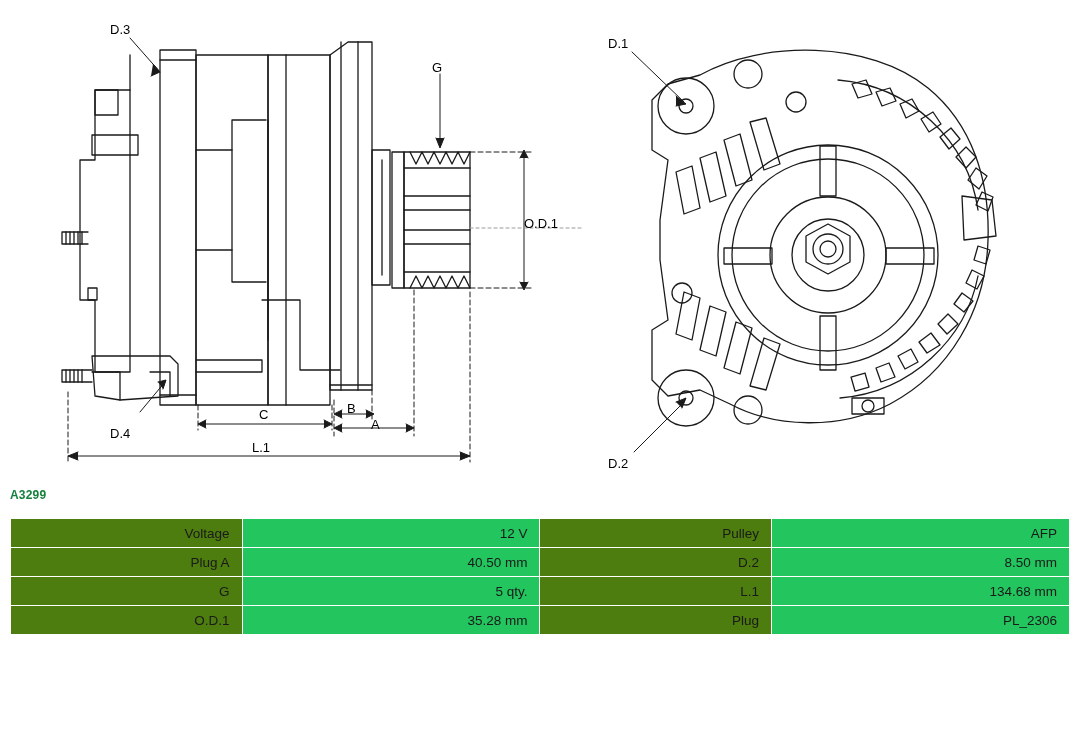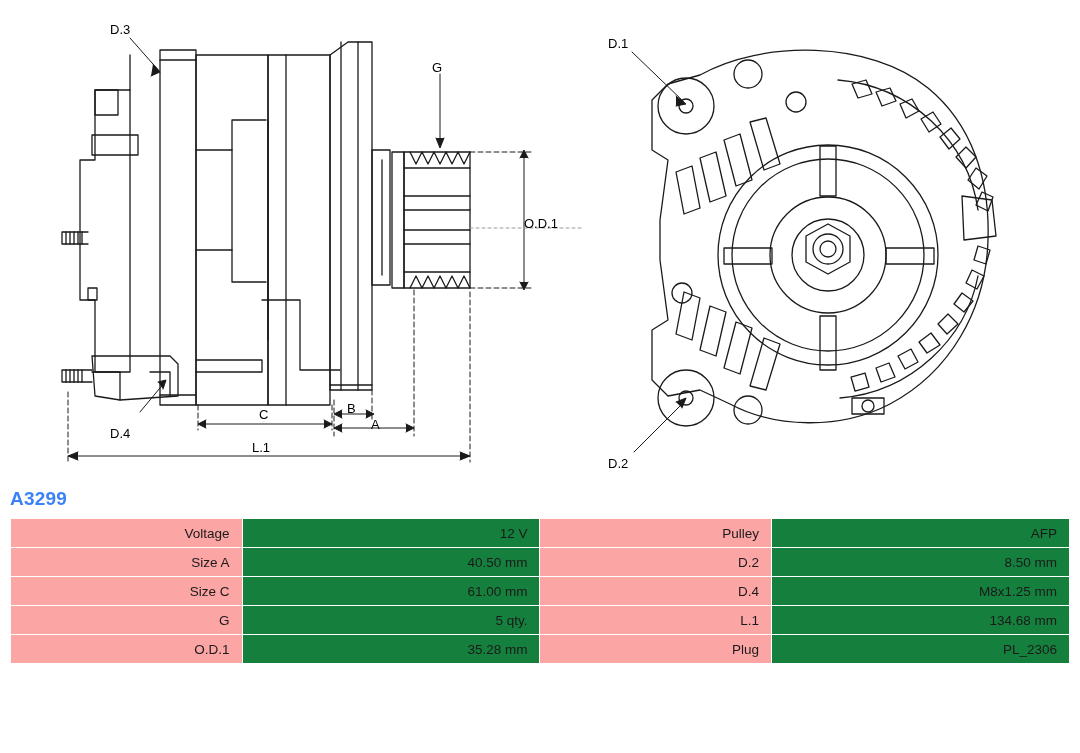--- a/index.html
+++ b/index.html
@@ -24,47 +24,47 @@
     position: absolute;
     left: 0;
     top: 0;
     width: 1080px;
     height: 480px;
   }
   .part-number {
     position: absolute;
     left: 10px;
     top: 488px;
-    color: #3b82f6;
-    font-size: 19px;
+    color: #15803d;
+    font-size: 12px;
     font-weight: bold;
     letter-spacing: 0.2px;
   }
   table.specs {
     position: absolute;
     left: 10px;
     top: 518px;
     width: 1060px;
     border-collapse: collapse;
     table-layout: fixed;
   }
   table.specs td {
     height: 29px;
     border: 1px solid #ffffff;
     font-size: 13.5px;
     padding: 0 12px;
     box-sizing: border-box;
   }
   td.label {
-    background: #fca5a5;
+    background: #4d7c0f;
     text-align: right;
     color: #1a1a1a;
   }
   td.value {
-    background: #15803d;
+    background: #22c55e;
     text-align: right;
     color: #1a1a1a;
   }
   col.c-label { width: 220px; }
   col.c-value { width: 283px; }
   .dim-label {
     font-size: 13px;
     fill: #000000;
     font-family: "Liberation Sans", sans-serif;
   }
@@ -249,30 +249,24 @@
         <col class="c-value">
     </colgroup>
     <tbody>
       <tr>
         <td class="label">Voltage</td>
         <td class="value">12 V</td>
         <td class="label">Pulley</td>
         <td class="value">AFP</td>
       </tr>
       <tr>
-        <td class="label">Size A</td>
+        <td class="label">Plug A</td>
         <td class="value">40.50 mm</td>
         <td class="label">D.2</td>
         <td class="value">8.50 mm</td>
-      </tr>
-      <tr>
-        <td class="label">Size C</td>
-        <td class="value">61.00 mm</td>
-        <td class="label">D.4</td>
-        <td class="value">M8x1.25 mm</td>
       </tr>
       <tr>
         <td class="label">G</td>
         <td class="value">5 qty.</td>
         <td class="label">L.1</td>
         <td class="value">134.68 mm</td>
       </tr>
       <tr>
         <td class="label">O.D.1</td>
         <td class="value">35.28 mm</td>

